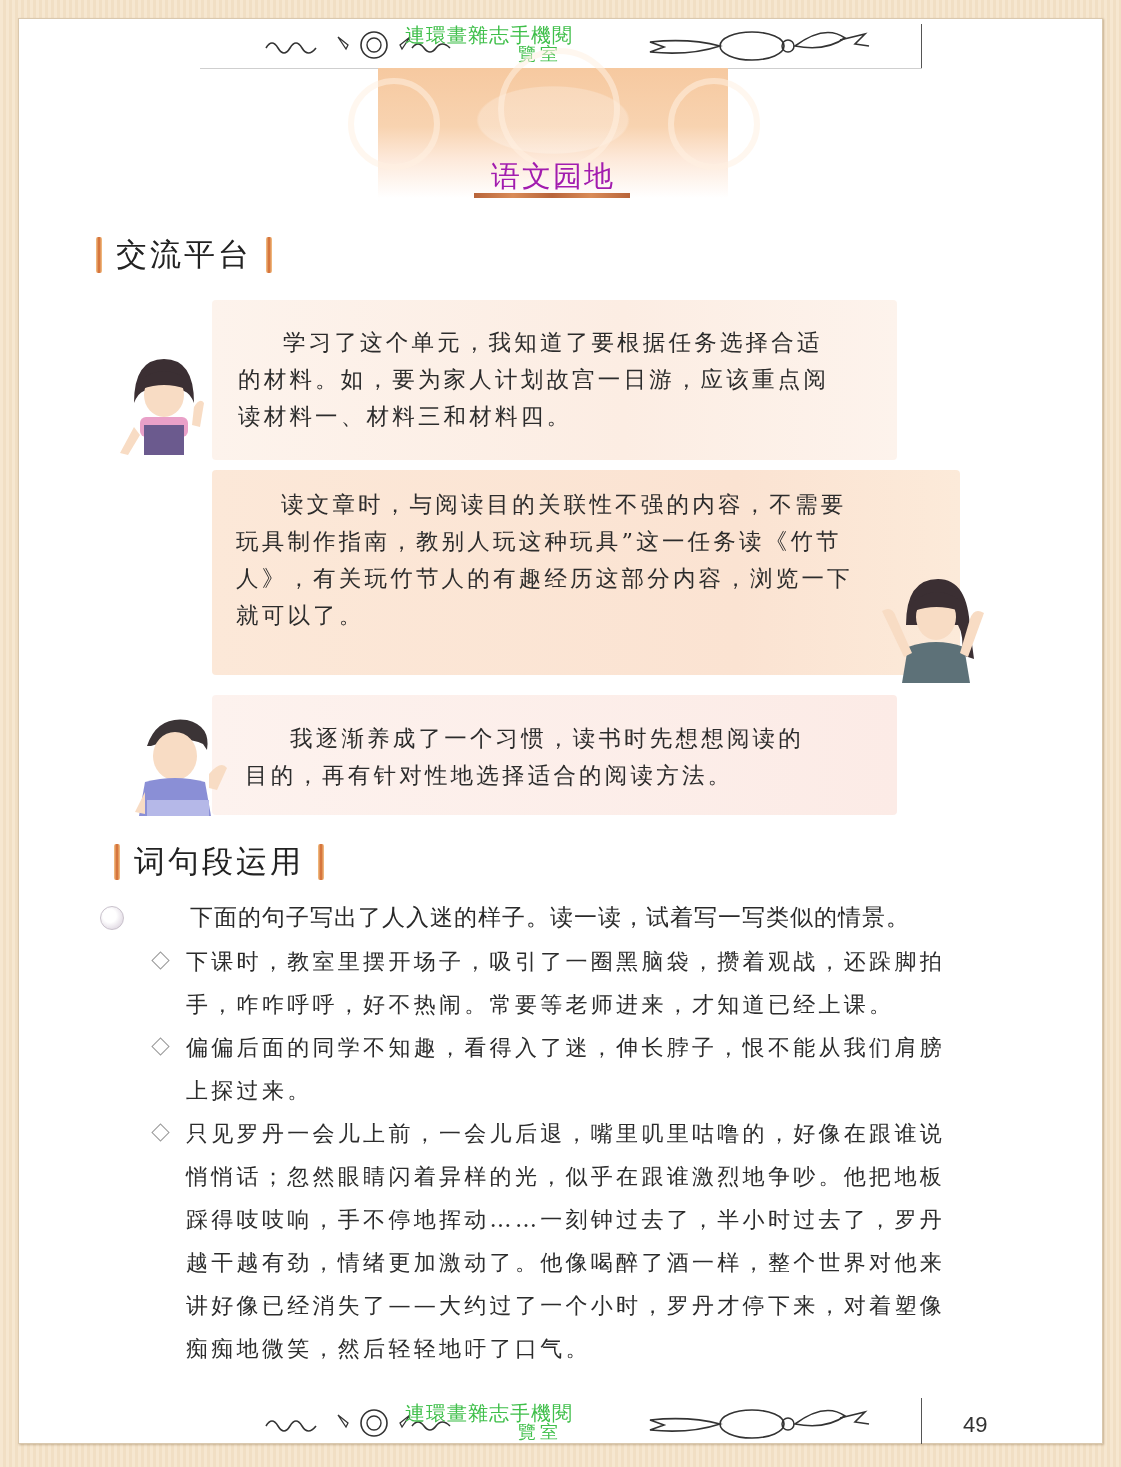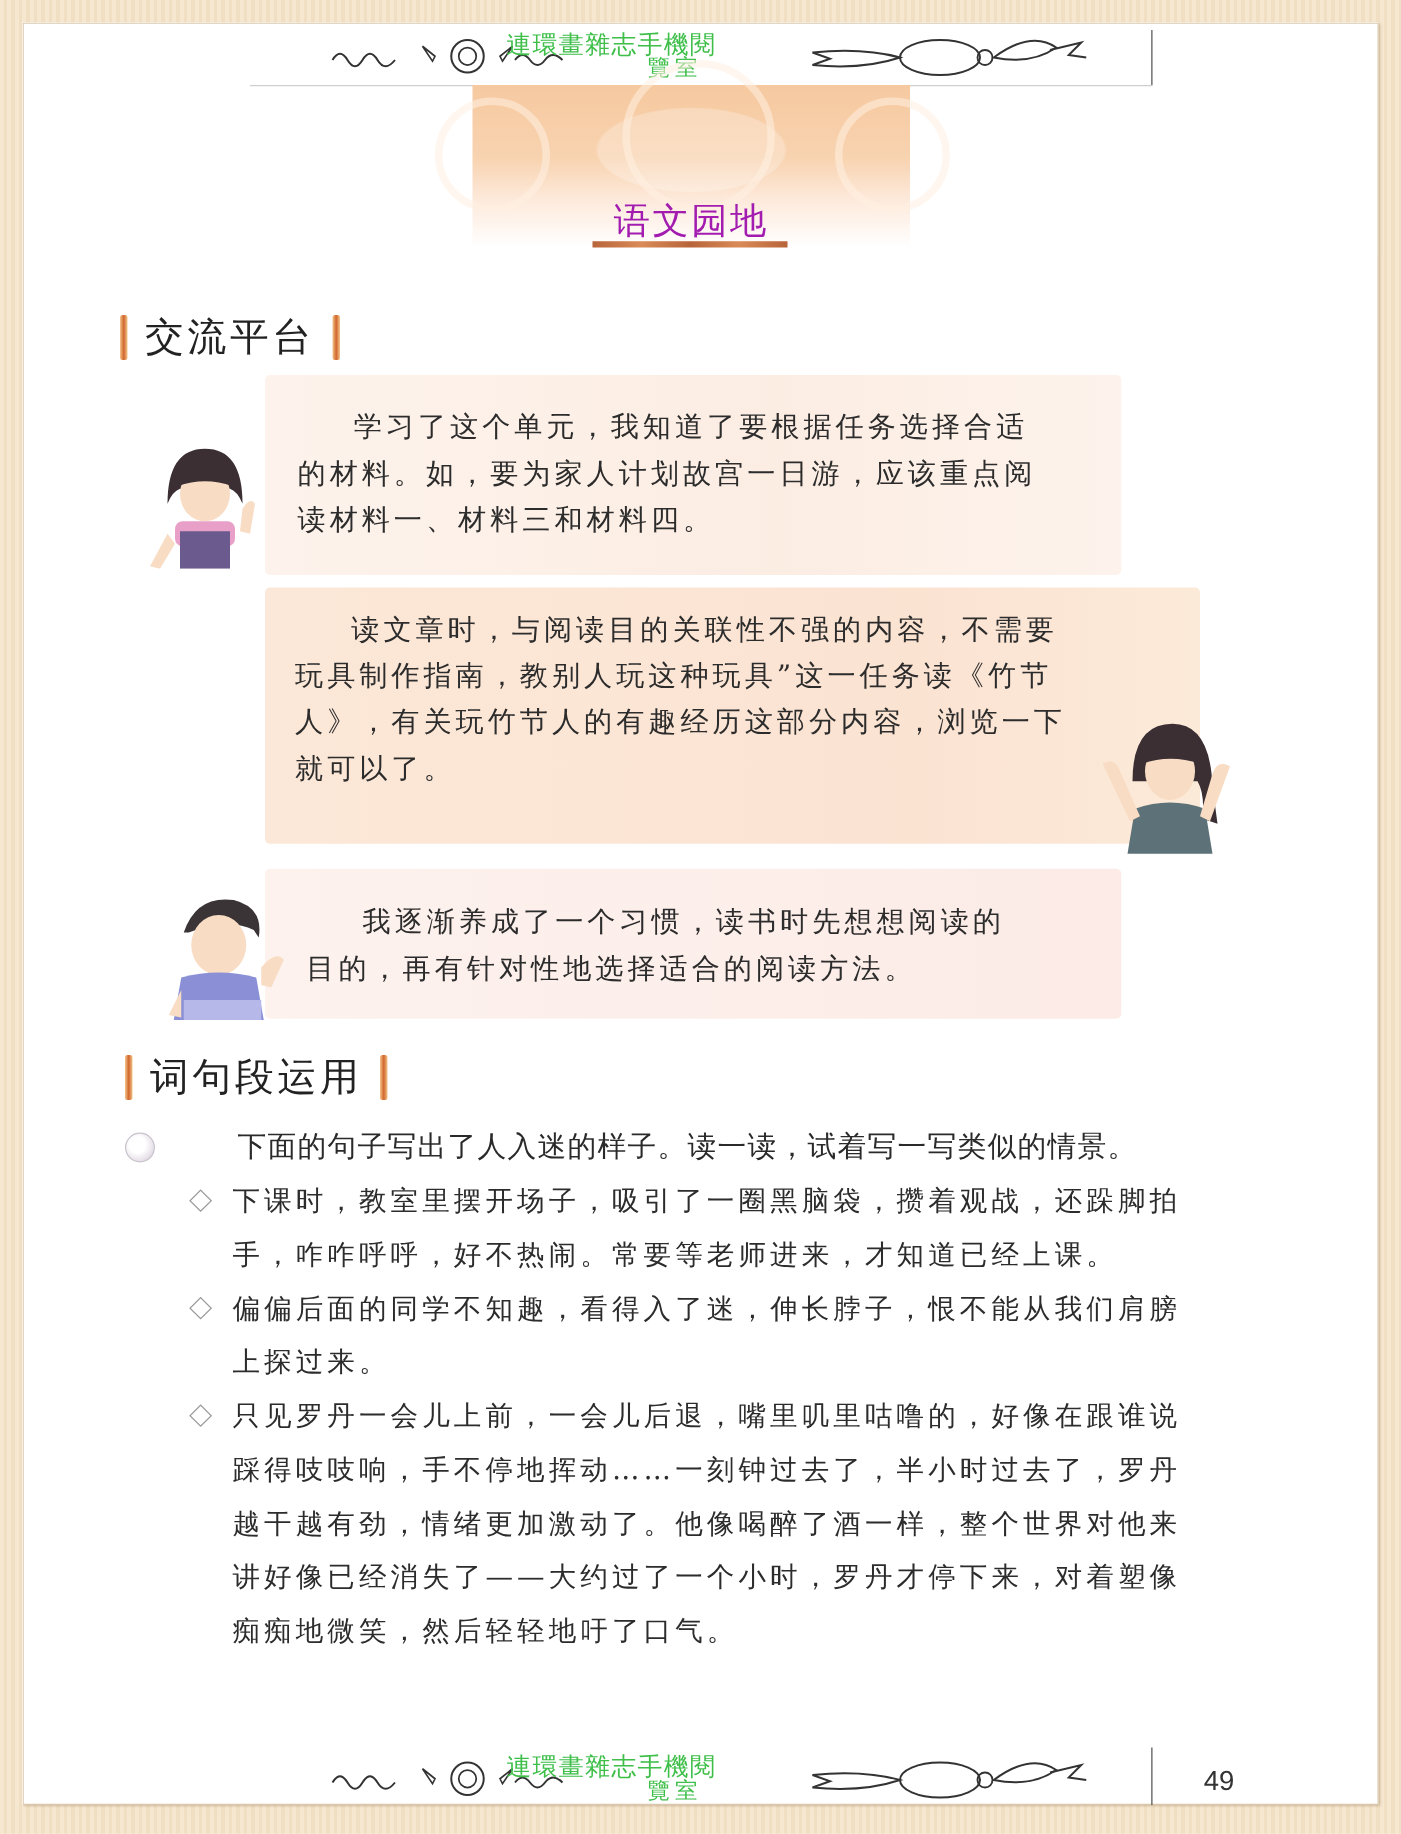--- a/index.html
+++ b/index.html
@@ -125,21 +125,21 @@
 </div>
 
 <div class="title-bg">
   <span class="swirl" style="left:120px;top:-20px;width:110px;height:110px;"></span>
   <span class="swirl" style="left:-30px;top:10px;width:80px;height:80px;"></span>
   <span class="swirl" style="left:290px;top:10px;width:80px;height:80px;"></span>
 </div>
 <h1 class="page-title">语文园地</h1>
 <div class="title-underline"></div>
 
-<div class="section-head" style="left:96px;top:249px;">
+<div class="section-head" style="left:96px;top:234px;">
   <span class="bar"></span>
   <span class="label">交流平台</span>
   <span class="bar"></span>
 </div>
 
 <div class="bubble" style="left:212px;top:300px;width:685px;height:160px;"></div>
 <div class="figure" style="left:112px;top:345px;">
   <svg width="100" height="110" viewBox="0 0 100 110">
     <path d="M22 58 q0 -44 30 -44 q30 0 30 44 q-4 -10 -10 -12 l-40 0 q-6 2 -10 12 z" fill="#3b2f33"></path>
     <ellipse cx="52" cy="50" rx="20" ry="22" fill="#f8dcc4"></ellipse>
@@ -183,21 +183,21 @@
     <rect x="22" y="88" width="62" height="16" fill="#b5b8e8"></rect>
     <path d="M84 62 q12 -14 18 -6 l-10 22 l-8 -2 z" fill="#f8dcc4"></path>
     <path d="M20 80 l-10 20 l10 2 z" fill="#f8dcc4"></path>
   </svg>
 </div>
 <div class="btext" style="left:245px;top:720px;">
   <p class="indent">我逐渐养成了一个习惯，读书时先想想阅读的</p>
   <p>目的，再有针对性地选择适合的阅读方法。</p>
 </div>
 
-<div class="section-head" style="left:100px;top:841px;">
+<div class="section-head" style="left:114px;top:841px;">
   <span class="bar"></span>
   <span class="label">词句段运用</span>
   <span class="bar"></span>
 </div>
 
 <div class="exercise-intro">
   <span class="circle-marker"></span>
   <span>下面的句子写出了人入迷的样子。读一读，试着写一写类似的情景。</span>
 </div>
 
@@ -208,20 +208,21 @@
     <div>手，咋咋呼呼，好不热闹。常要等老师进来，才知道已经上课。</div>
   </div>
   <div class="ex-item">
     <span class="diamond"></span>
     <div>偏偏后面的同学不知趣，看得入了迷，伸长脖子，恨不能从我们肩膀</div>
     <div>上探过来。</div>
   </div>
   <div class="ex-item">
     <span class="diamond"></span>
     <div>只见罗丹一会儿上前，一会儿后退，嘴里叽里咕噜的，好像在跟谁说</div>
+    <div>悄悄话；忽然眼睛闪着异样的光，似乎在跟谁激烈地争吵。他把地板</div>
     <div>踩得吱吱响，手不停地挥动……一刻钟过去了，半小时过去了，罗丹</div>
     <div>越干越有劲，情绪更加激动了。他像喝醉了酒一样，整个世界对他来</div>
     <div>讲好像已经消失了——大约过了一个小时，罗丹才停下来，对着塑像</div>
     <div>痴痴地微笑，然后轻轻地吁了口气。</div>
   </div>
 </div>
 
 <div class="banner bottom" style="top:1398px;">
   <svg width="240" height="34" viewBox="0 0 240 34" style="left:62px;">
     <path d="M4 20 q6 -10 12 0 q6 10 12 0 q6 -10 12 0 q6 10 14 0" stroke="#333" stroke-width="1.6" fill="none"></path>

